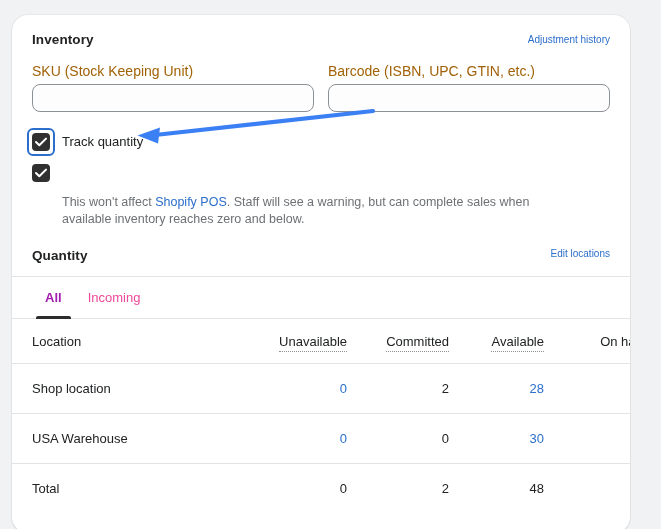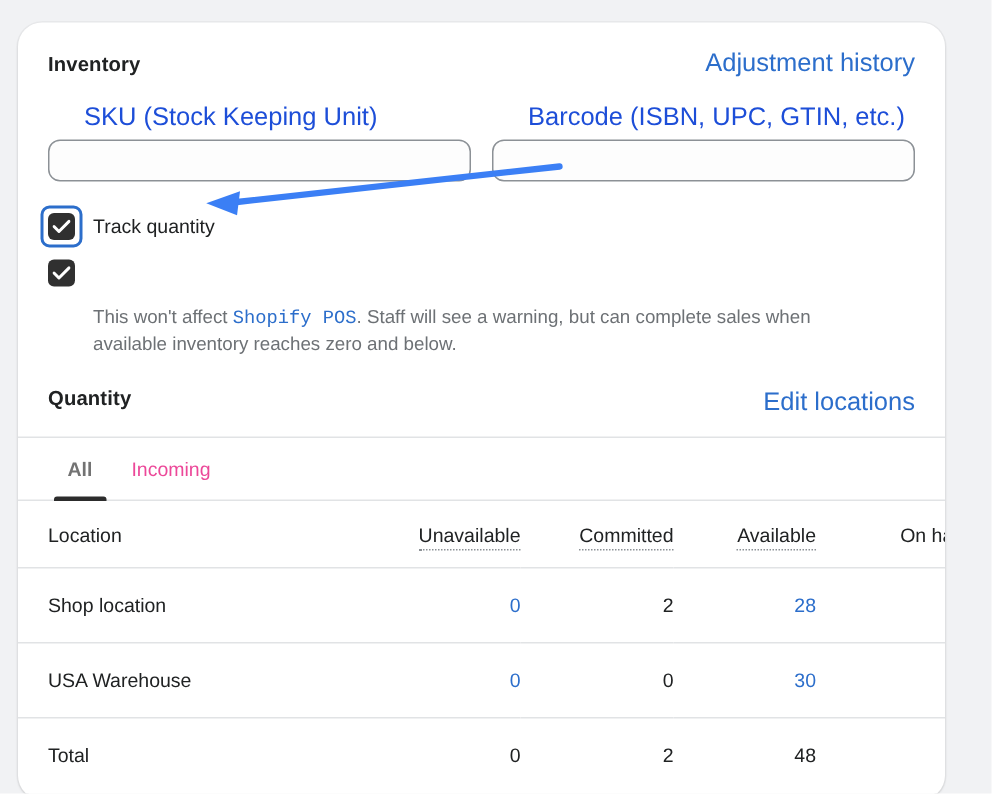--- a/index.html
+++ b/index.html
@@ -37,38 +37,37 @@
     justify-content: space-between;
     padding: 17px 20px 0 20px;
   }
   .card-title {
     font-size: 13.5px;
     font-weight: bold;
     color: #202223;
     letter-spacing: .1px;
   }
   .link {
-    font-size: 17px;
+    font-size: 10px;
     color: #2c6ecb;
     cursor: pointer;
   }
 
   
   .fields {
     display: flex;
     gap: 14px;
     padding: 16px 20px 0 20px;
   }
   .field { flex: 1 1 0; min-width: 0; }
   .field-label {
-    font-size: 17px;
-    color: #1d4ed8;
+    font-size: 14px;
+    color: #a16207;
     margin-bottom: 5px;
     display: block;
-    margin-left: 24px;
   }
   .field-input {
     display: block;
     width: 100%;
     height: 28px;
     box-sizing: border-box;
     border: 1px solid #8c9196;
     border-radius: 8px;
     background: #fdfdfd;
     font-family: "Liberation Sans", sans-serif;
@@ -126,21 +125,21 @@
     line-height: 19px;
     cursor: pointer;
   }
   .help-text {
     font-size: 12.5px;
     color: #6d7175;
     line-height: 17px;
     margin: 2px 0 0 30px;
     max-width: 490px;
   }
-  .help-text .link { font-size: 12.5px; font-family: Liberation Mono, monospace; }
+  .help-text .link { font-size: 12.5px; }
 
   
   .qty-head {
     display: flex;
     justify-content: space-between;
     padding: 20px 20px 13px 20px;
     border-bottom: 1px solid #e1e3e5;
   }
   .qty-title {
     font-size: 13.5px;
@@ -159,21 +158,21 @@
   }
   .tab {
     display: flex;
     align-items: center;
     font-size: 13px;
     color: #ec4899;
     padding: 0 13px;
     cursor: pointer;
     position: relative;
   }
-  .tab.active { color: #737373; font-weight: bold; }
+  .tab.active { color: #a21caf; font-weight: bold; }
   .tab.active::after {
     content: "";
     position: absolute;
     left: 4px; right: 4px;
     bottom: -1px;
     height: 3px;
     background: #2c2c2c;
     border-radius: 2px 2px 0 0;
   }
 

